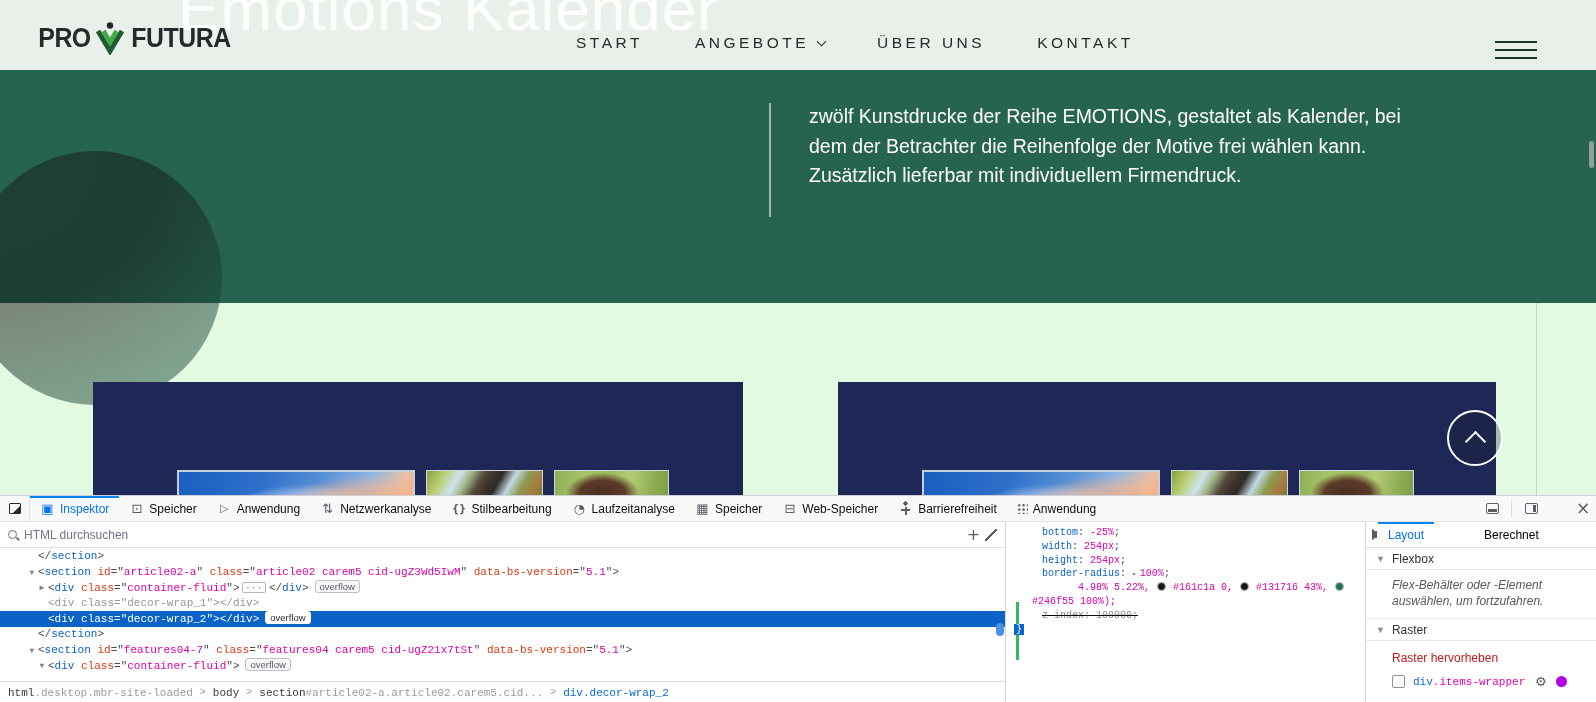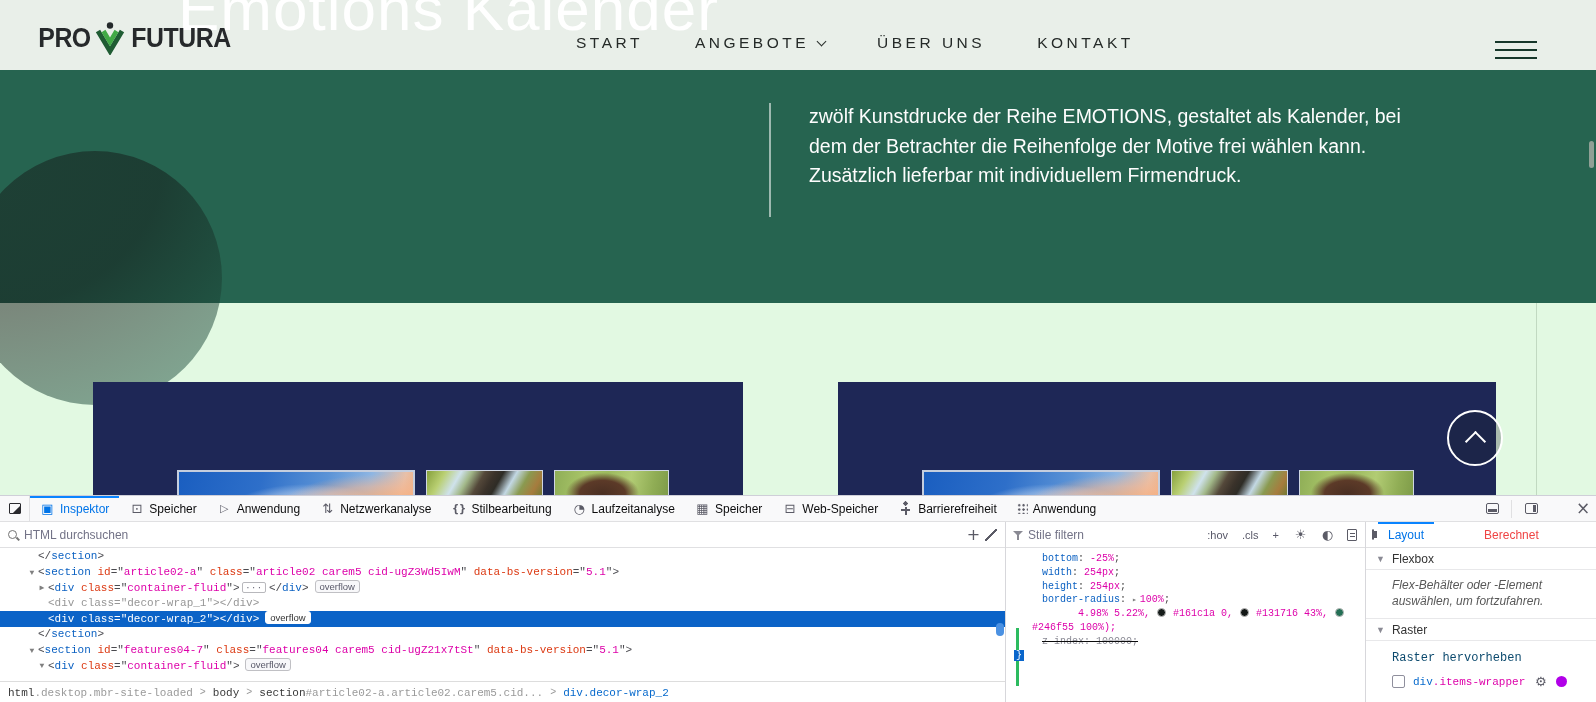--- a/index.html
+++ b/index.html
@@ -119,28 +119,28 @@
   .sprop { color:#0b61c2; } .sval { color:#dd00a9; } .spn { color:#444; }
   .srow.strike { text-decoration:line-through; }
   .srow.strike span { color:#8a8a94 !important; }
   .stri { color:#808080; font-size:8px; margin-right:3px; }
   .ssw { display:inline-block; width:9px; height:9px; border-radius:50%; border:1px solid #bbb; vertical-align:-1px; margin:0 1px; }
   .sbrace { background:#0a66cb; color:#fff; padding:0 2px; }
   .change-bar { position:absolute; left:10px; top:80px; width:3px; height:58px; background:#2cbb5f; }
   .mid-filterrow .muted-btn { color:#585868; font-size:11px; margin-left:10px; cursor:pointer; }
 
   .lp-tabsrow { display:flex; align-items:center; height:26px; border-bottom:1px solid #e0e0e2; padding:0 4px 0 6px; }
-  .lp-tab { position:relative; height:26px; display:flex; align-items:center; padding:0 10px; cursor:pointer; color:#ef4444; }
+  .lp-tab { position:relative; height:26px; display:flex; align-items:center; padding:0 10px; cursor:pointer; color:#000000; }
   .lp-tab.active { color:#0074e8; }
   .lp-tab.active::before { content:""; position:absolute; left:0; top:0; width:100%; height:2px; background:#0a84ff; }
   .lp-overflow { margin-left:auto; color:#5b5b66; font-size:9px; cursor:pointer; padding:0 2px; }
   .lp-section-hd { display:flex; align-items:center; height:22px; padding-left:10px; border-bottom:1px solid #e8e8ea; color:#333; gap:7px; }
   .lp-section-hd .tri { color:#8a8a94; font-size:9px; }
   .lp-empty { font-style:italic; color:#585858; padding:7px 10px 9px 26px; line-height:16px; border-bottom:1px solid #e8e8ea; }
-  .lp-label { padding:10px 10px 2px 26px; color:#0c4a6e;font-family:Liberation Mono, monospace; }
+  .lp-label { padding:10px 10px 2px 26px; color:#b91c1c; }
   .lp-griditem { display:flex; align-items:center; gap:8px; padding:7px 10px 0 26px; font-family:"Liberation Mono","DejaVu Sans Mono",monospace; font-size:11px; }
   .lp-checkbox { width:13px; height:13px; border:1px solid #8f8f9d; border-radius:2px; background:#fff; cursor:pointer; }
   .gi-tag { color:#0669cc; } .gi-class { color:#dd00a9; }
   .gi-swatch { width:11px; height:11px; border-radius:50%; background:#b100e8; cursor:pointer; }
 </style>
 </head>
 <body>
 
 <div id="app">
 
@@ -287,30 +287,20 @@
           <span class="bc-sep">&gt;</span>
           <span><span class="bc-el">body</span></span>
           <span class="bc-sep">&gt;</span>
           <span><span class="bc-el">section</span><span class="bc-cls">#article02-a.article02.carem5.cid...</span></span>
           <span class="bc-sep">&gt;</span>
           <span><span class="bc-sel">div.decor-wrap_2</span></span>
         </div>
     </div>
 
     <div class="dt-mid">
-      <div class="dt-searchrow mid-filterrow">
-        <span class="icn i-funnel"></span>
-        <input type="text" placeholder="Stile filtern" style="">
-        <span class="muted-btn">:hov</span>
-        <span class="muted-btn">.cls</span>
-        <span class="muted-btn">+</span>
-        <span class="icn i-sun" style="margin-left:10px;"></span>
-        <span class="icn i-contrast" style="margin-left:8px;"></span>
-        <span class="icn i-page" style="margin-left:8px;"></span>
-      </div>
       <div class="styles-body">
         <div class="change-bar"></div>
       <div class="srow" style="padding-left: 36px;"><span class="sprop">bottom</span><span class="spn">: </span><span class="sval">-25%</span><span class="spn">;</span></div>
           <div class="srow" style="padding-left: 36px;"><span class="sprop">width</span><span class="spn">: </span><span class="sval">254px</span><span class="spn">;</span></div>
           <div class="srow" style="padding-left: 36px;"><span class="sprop">height</span><span class="spn">: </span><span class="sval">254px</span><span class="spn">;</span></div>
           <div class="srow" style="padding-left: 36px;"><span class="sprop">border-radius</span><span class="spn">: </span><span class="stri">▸</span><span class="sval">100%</span><span class="spn">;</span></div>
           <div class="srow" style="padding-left: 72px;"><span class="sval">4.98% 5.22%, </span><span class="ssw" style="background: rgb(22, 28, 26);"></span><span class="sval"> #161c1a 0, </span><span class="ssw" style="background: rgb(19, 23, 22);"></span><span class="sval"> #131716 43%, </span><span class="ssw" style="background: rgb(36, 111, 85);"></span></div>
           <div class="srow" style="padding-left: 26px;"><span class="sval">#246f55 100%);</span></div>
           <div class="srow strike" style="padding-left: 36px;"><span class="spn">z-index: 100000;</span></div>
           <div class="srow" style="padding-left: 8px;"><span class="sbrace">}</span></div>

